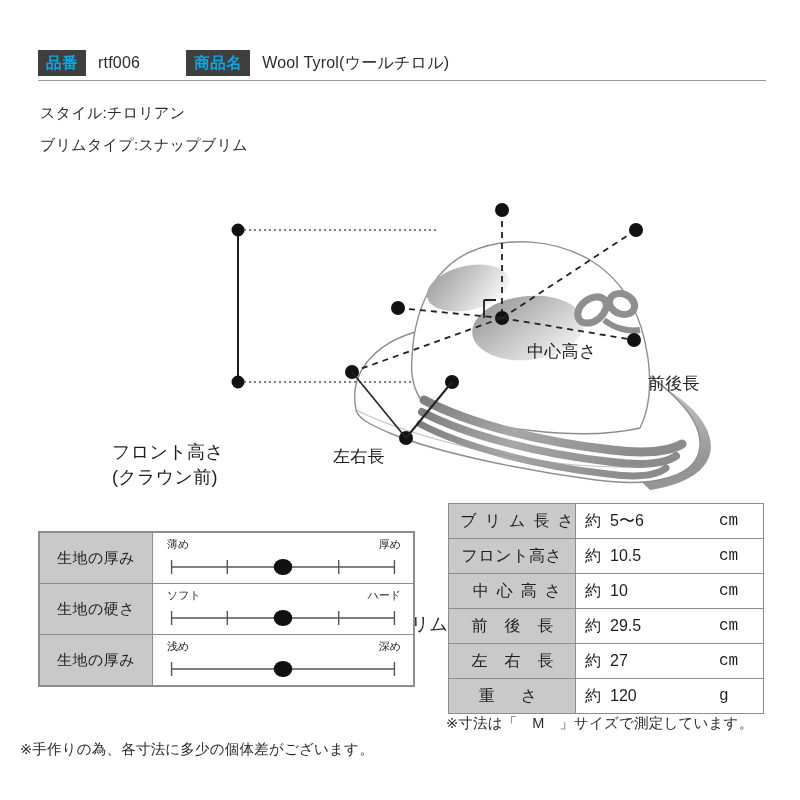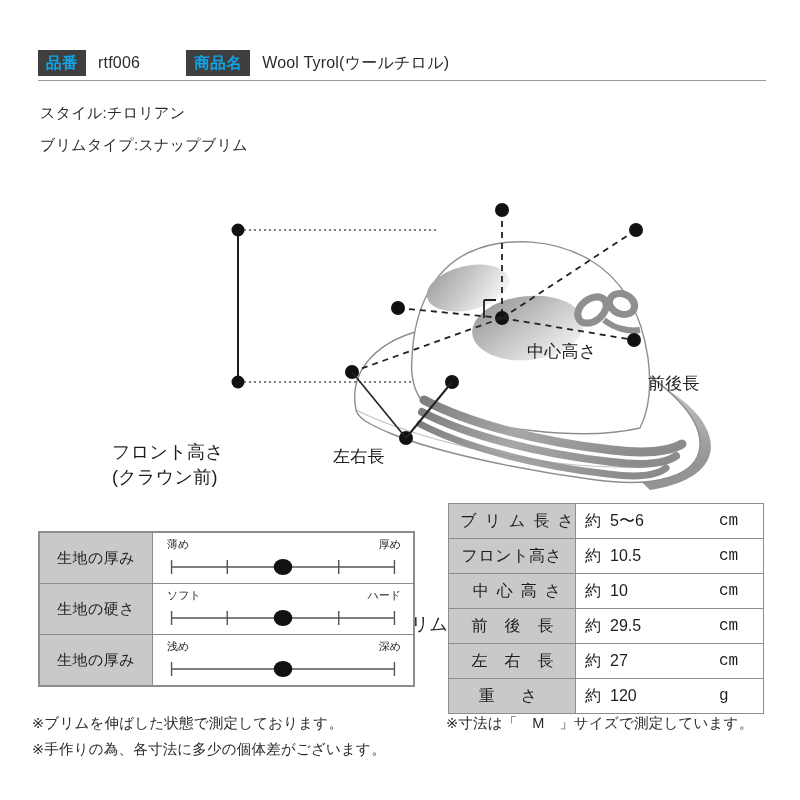--- a/index.html
+++ b/index.html
@@ -94,21 +94,21 @@
   }
   .m-approx{width:34px;text-align:center;font-size:15px;border-right:none !important;}
   .m-val{font-size:19px;border-left:none !important;border-right:none !important;}
   .m-unit{width:44px;text-align:left;font-size:15px;border-left:none !important;font-family:Liberation Mono, monospace;}
 
   
   .note{
     position:absolute;font-size:14.5px;color:#2b2b2b;white-space:nowrap;letter-spacing:.2px;
   }
   .note-l1{left:32px;top:714px;}
-  .note-l2{left:32px;top:740px;}
+  .note-l2{left:20px;top:740px;}
   .note-r1{left:446px;top:714px;}
 </style>
 </head>
 <body>
 
 <div class="page">
 
   <div class="header">
     <div class="hdr-row">
       <span class="tag">品番</span>
@@ -312,17 +312,16 @@
         </tr>
         <tr>
           <td class="m-lab"><span style="letter-spacing: 26px; margin-right: -18px;">重さ</span></td>
           <td class="m-approx">約</td>
           <td class="m-val">120</td>
           <td class="m-unit">g</td>
         </tr>
       </tbody>
   </table>
 
-  <div class="note note-l1">※ブリムを伸ばした状態で測定しております。</div>
   <div class="note note-l2">※手作りの為、各寸法に多少の個体差がございます。</div>
   <div class="note note-r1">※寸法は「　M　」サイズで測定しています。</div>
 
 </div>
 
 </body></html>

